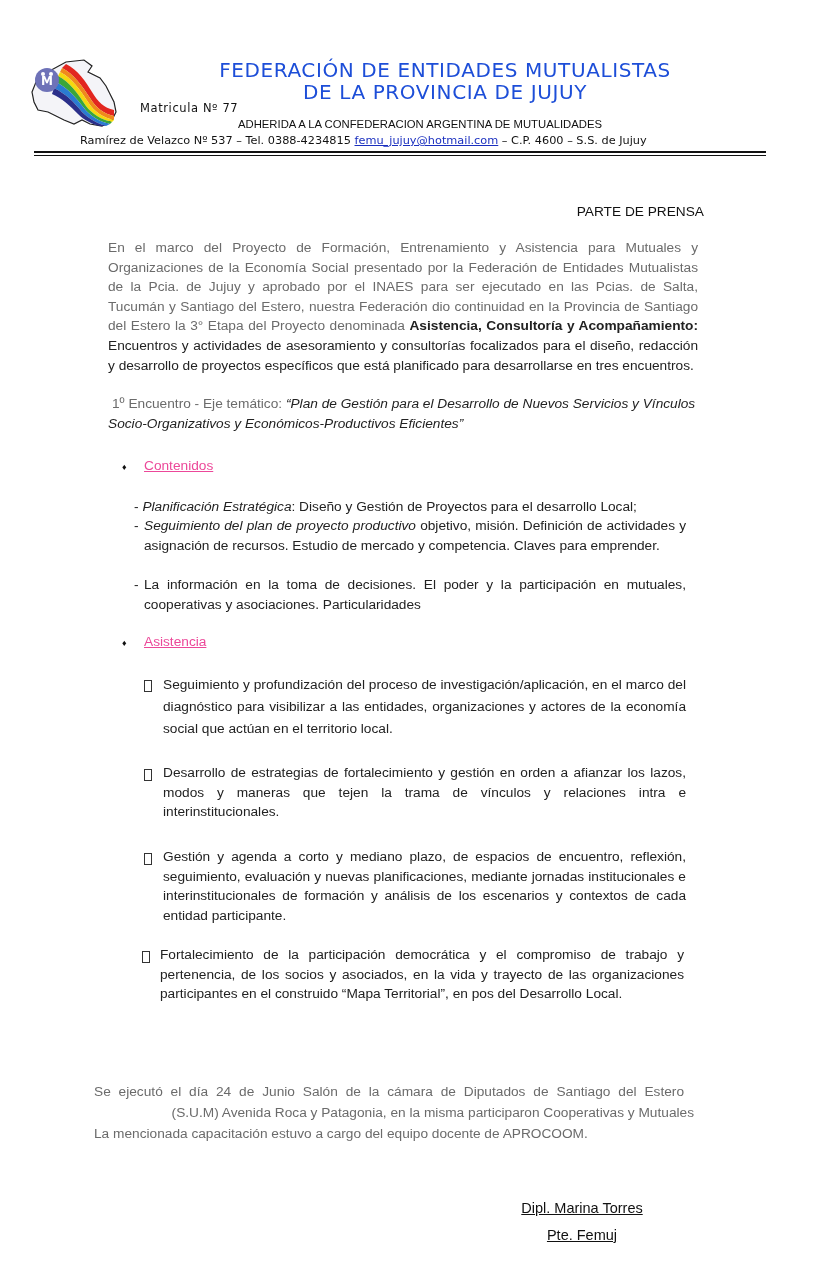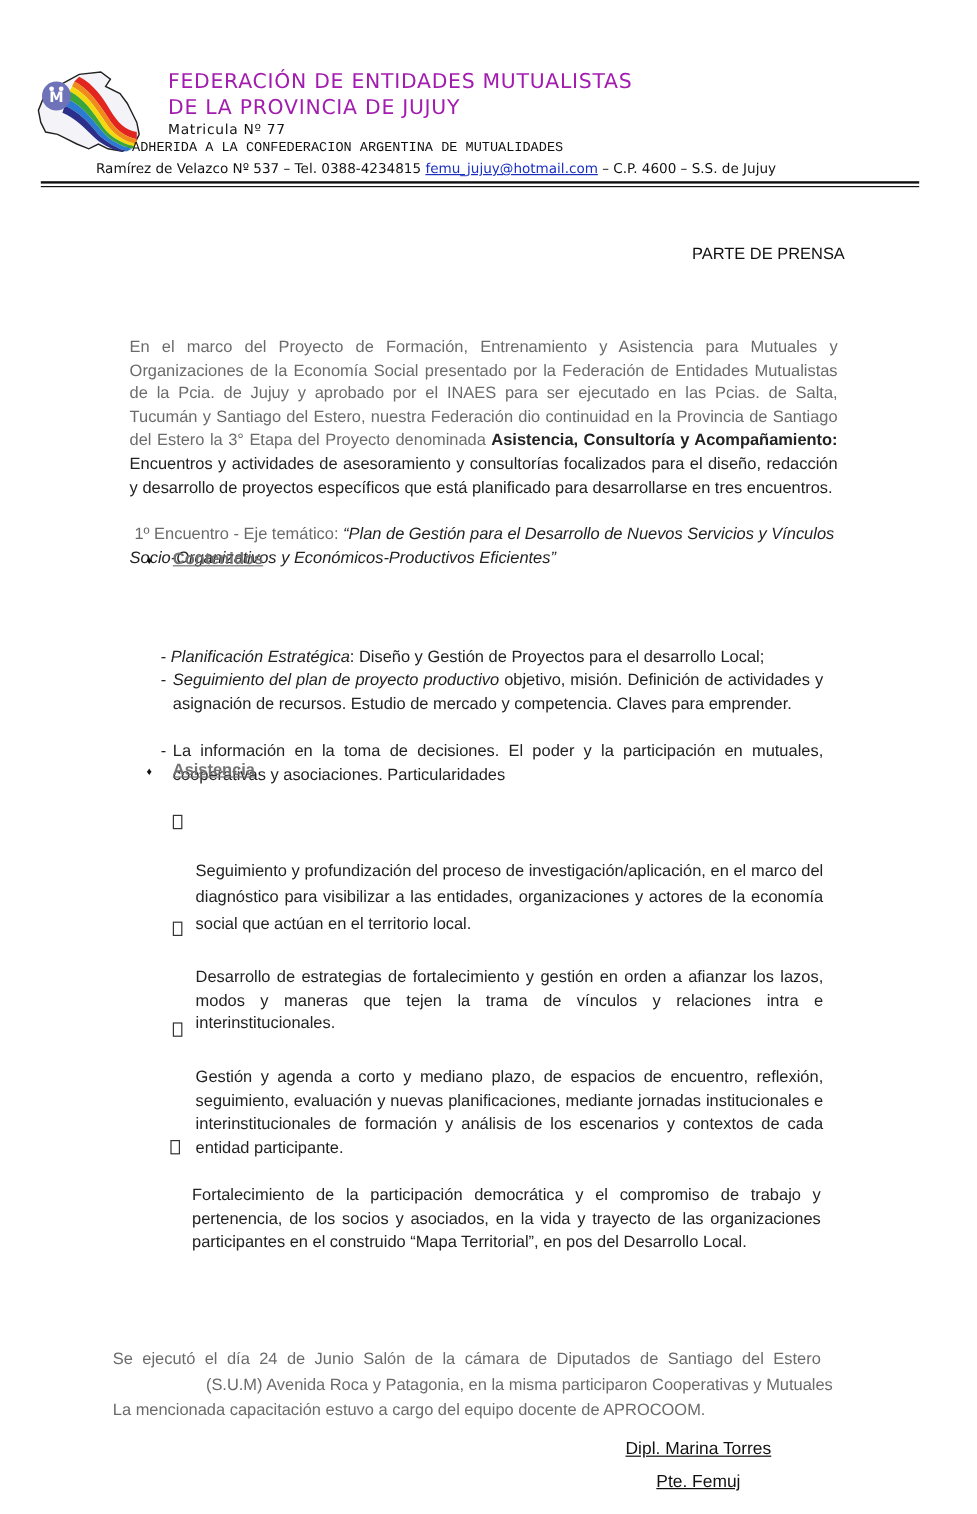--- a/index.html
+++ b/index.html
@@ -1,29 +1,29 @@
 <!DOCTYPE html>
 <html><head>
 <meta charset="utf-8">
 <style>
   html, body { margin:0; padding:0; background:#ffffff; }
   body { width:814px; height:1262px; position:relative; overflow:hidden; font-family:"Liberation Sans", sans-serif; color:#222; }
   .abs { position:absolute; }
   .logo { left:26px; top:56px; width:96px; height:74px; }
-  .hdr-title { left:140px; width:610px; text-align:left; font-family:"DejaVu Sans", sans-serif; font-size:17px; color:#a21caf; letter-spacing:0.6px; }
+  .hdr-title { left:140px; width:610px; text-align:center; font-family:"DejaVu Sans", sans-serif; font-size:20px; color:#1d4ed8; letter-spacing:0.6px; }
   .hdr-small { left:140px; width:610px; text-align:left; font-family:"DejaVu Sans", sans-serif; font-size:11.5px; color:#111; letter-spacing:0.6px; }
-  .hdr-adh { left:110px; width:620px; text-align:left; font-family:Liberation Mono, monospace; font-size:11.3px; color:#111; }
+  .hdr-adh { left:110px; width:620px; text-align:center; font-family:Liberation Sans, sans-serif; font-size:11.3px; color:#111; }
   .hdr-addr { left:80px; width:680px; text-align:left; font-family:"DejaVu Sans", sans-serif; font-size:11.3px; color:#111; white-space:nowrap; }
   .hdr-addr a { color:#1a2fbf; text-decoration:underline; }
   .rule1 { left:34px; width:732px; top:151px; height:2px; background:#111; }
   .rule2 { left:34px; width:732px; top:155px; height:1px; background:#111; }
-  .body-text { font-family:"Liberation Sans", sans-serif; font-size:13.7px; line-height:19.6px; text-align:justify;margin-top:41px; }
+  .body-text { font-family:"Liberation Sans", sans-serif; font-size:13.7px; line-height:19.6px; text-align:justify; }
   .grey { color:#6b6b6b; }
   .dark { color:#222; }
-  .section-title { font-family:"Liberation Sans", sans-serif; font-size:13.7px; font-weight:bold; text-decoration:underline; color:#737373; }
+  .section-title { font-family:"Liberation Sans", sans-serif; font-size:13.7px; font-weight:normal; text-decoration:underline; color:#ec4899; }
   .bullet-star { font-size:9px; color:#111; }
   .box-bullet { display:inline-block; width:6px; height:10px; border:1px solid #333; }
   .sig { font-family:"Liberation Sans", sans-serif; font-size:14.5px; color:#111; text-align:center;text-decoration:underline; }
   .justify-last { text-align-last:justify; }
 </style>
 </head>
 <body>
 
 <div class="abs logo">
   <svg width="96" height="74" viewBox="0 0 96 74">

